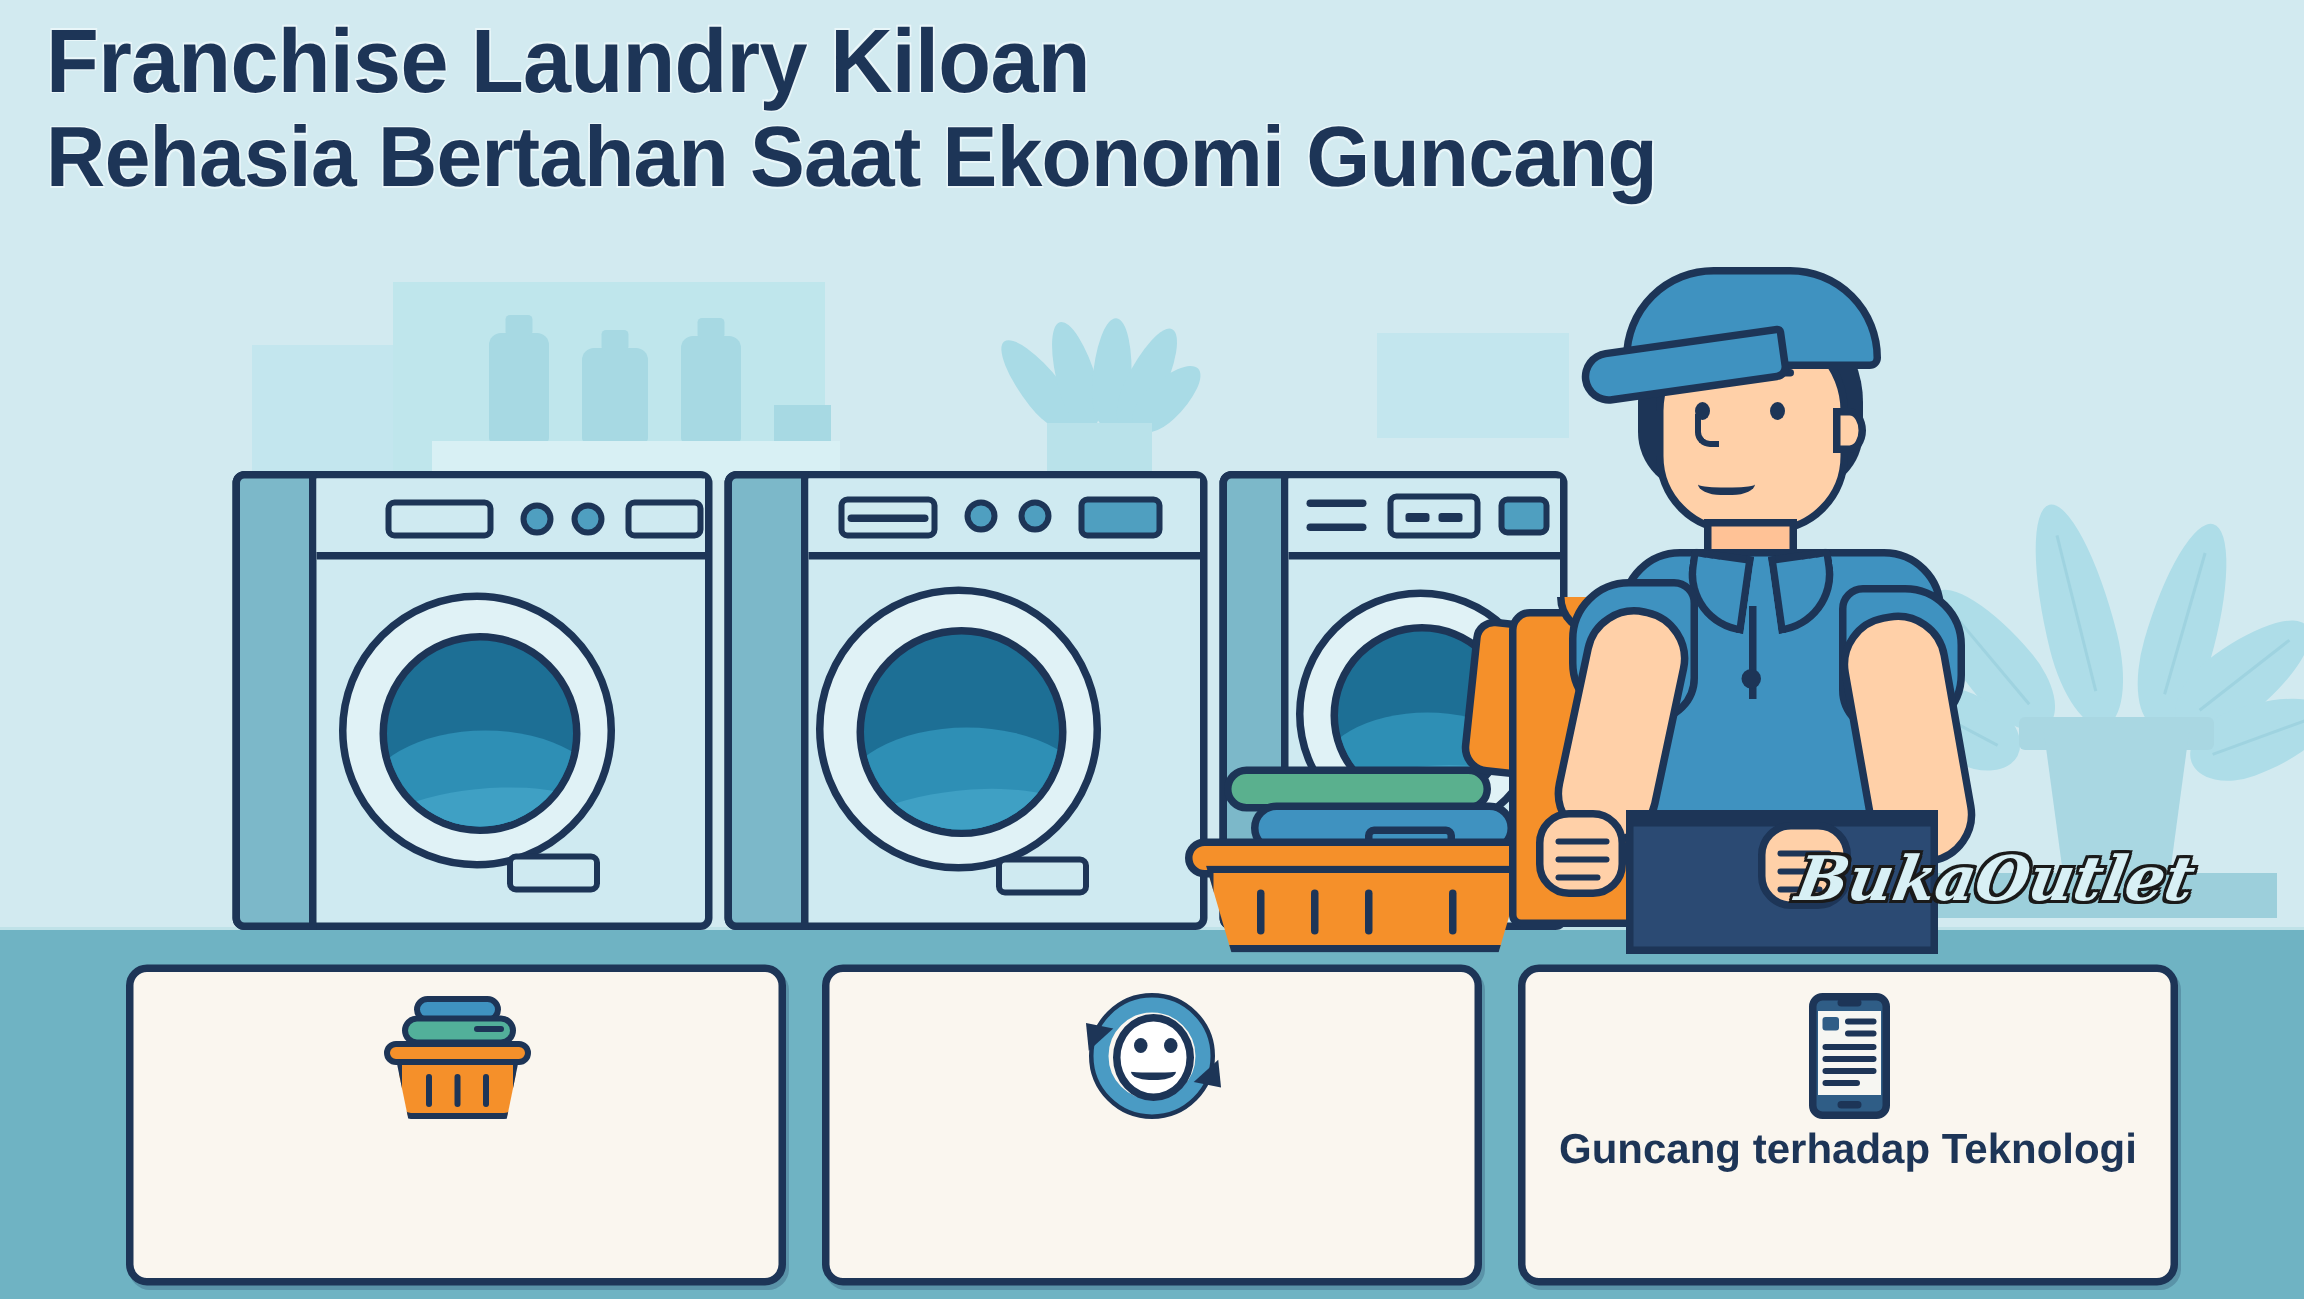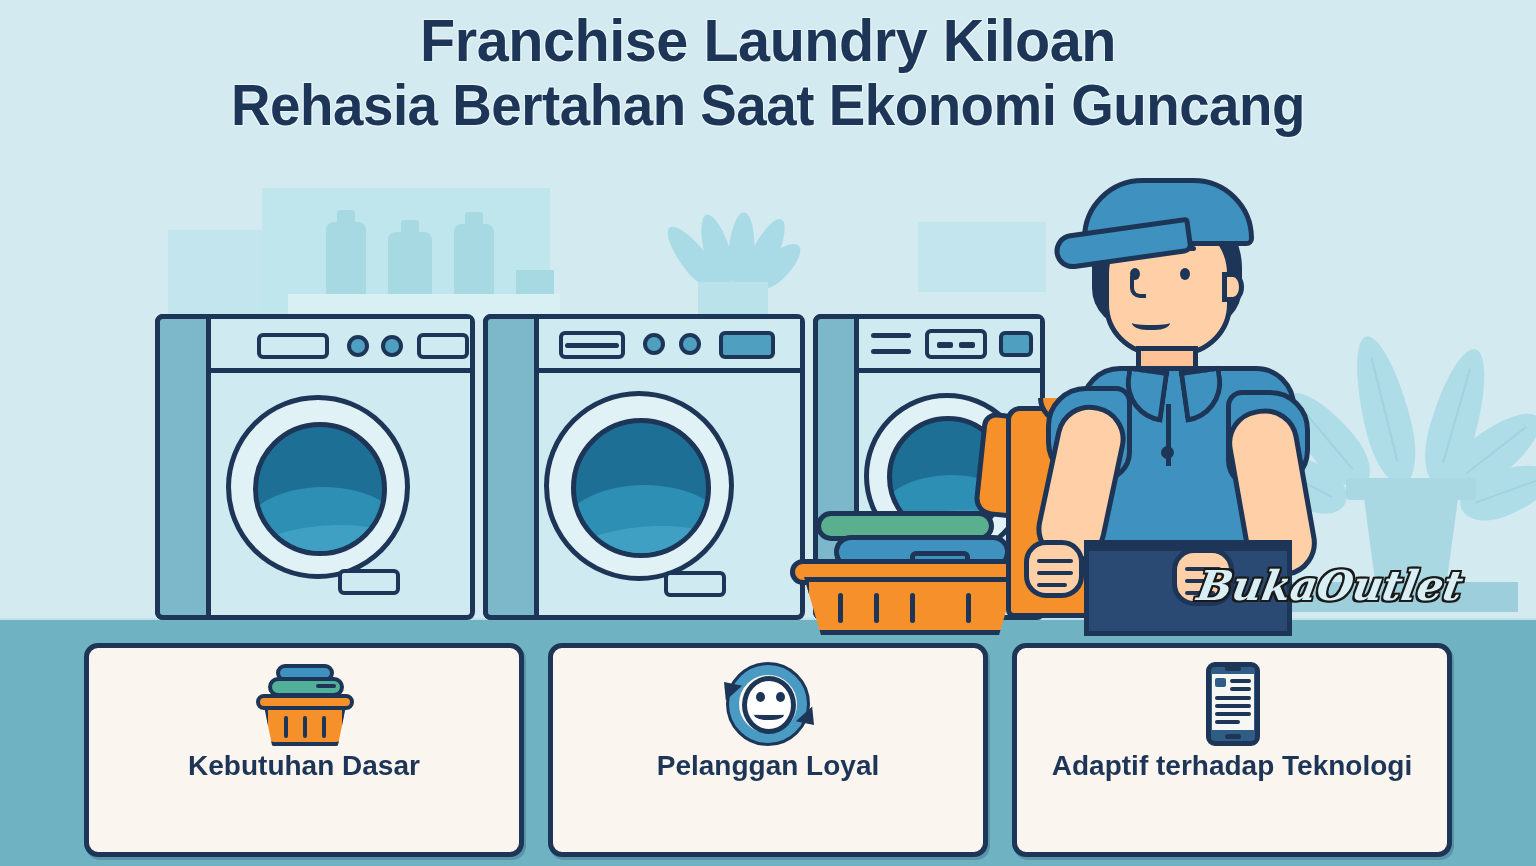--- a/index.html
+++ b/index.html
@@ -86,21 +86,21 @@
     border-radius:50% 50% 50% 50% / 62% 62% 38% 38%;
     transform-origin:bottom center;
   }
   .bg-plant-big .leaf::after{
     content:""; position:absolute; left:50%; top:14%; width:2px; height:70%;
     background:#9fd3e0; transform:translateX(-50%);
   }
 
   
   .title-wrap {
-    position:absolute; left:0; top:10px; width:1536px; text-align:center;
+    position:absolute; left:0; top:10px; width:1536px; 
     z-index:30;
   }
   .title-line1, .title-line2 {
     color:#1d3557;
     font-weight:bold;
     letter-spacing:-0.5px;
     text-shadow: 1px 1px 0 #e9f6f9, -1px -1px 0 #e9f6f9, 1px -1px 0 #e9f6f9, -1px 1px 0 #e9f6f9;
     line-height:1.04;
     white-space:nowrap;
     transform:scaleX(0.96);
@@ -626,49 +626,47 @@
       <div class="card-icon ic-basket">
         <div class="tw-blue"></div>
         <div class="tw-green"></div>
         <div class="tw-line"></div>
         <div class="rim"></div>
         <div class="body"></div>
         <div class="slot" style="left:34px;"></div>
         <div class="slot" style="left:53px;"></div>
         <div class="slot" style="left:72px;"></div>
       </div>
-      <div class="card-label">Kebutuhan Dasar</div>
     </div>
 
     <div class="card">
       <div class="card-icon ic-loyal">
         <div class="ring"></div>
         <div class="face"></div>
         <div class="eye" style="left:42px;"></div>
         <div class="eye" style="left:62px;"></div>
         <div class="smile"></div>
         <div class="arrow" style="left:4px; top:18px; border-bottom:15px solid #1d3557; transform:rotate(-42deg);"></div>
         <div class="arrow" style="left:84px; top:50px; border-top:15px solid #1d3557; transform:rotate(-42deg);"></div>
       </div>
-      <div class="card-label">Pelanggan Loyal</div>
     </div>
 
 
     <div class="card">
       <div class="card-icon ic-phone">
         <div class="frame"></div>
         <div class="screen"></div>
         <div class="notch"></div>
         <div class="homebtn"></div>
         <div class="thumb"></div>
         <div class="ln" style="left:52px; top:17px; width:21px;"></div>
         <div class="ln" style="left:52px; top:25px; width:21px;"></div>
         <div class="ln" style="left:37px; top:34px; width:36px;"></div>
         <div class="ln" style="left:37px; top:42px; width:36px;"></div>
         <div class="ln" style="left:37px; top:50px; width:36px;"></div>
         <div class="ln" style="left:37px; top:58px; width:25px;"></div>
       </div>
-      <div class="card-label">Adaptif terhadap Teknologi</div>
+      <div class="card-label">Guncang terhadap Teknologi</div>
     </div>
 
   </div>
 
 </div>
 
 </body></html>

